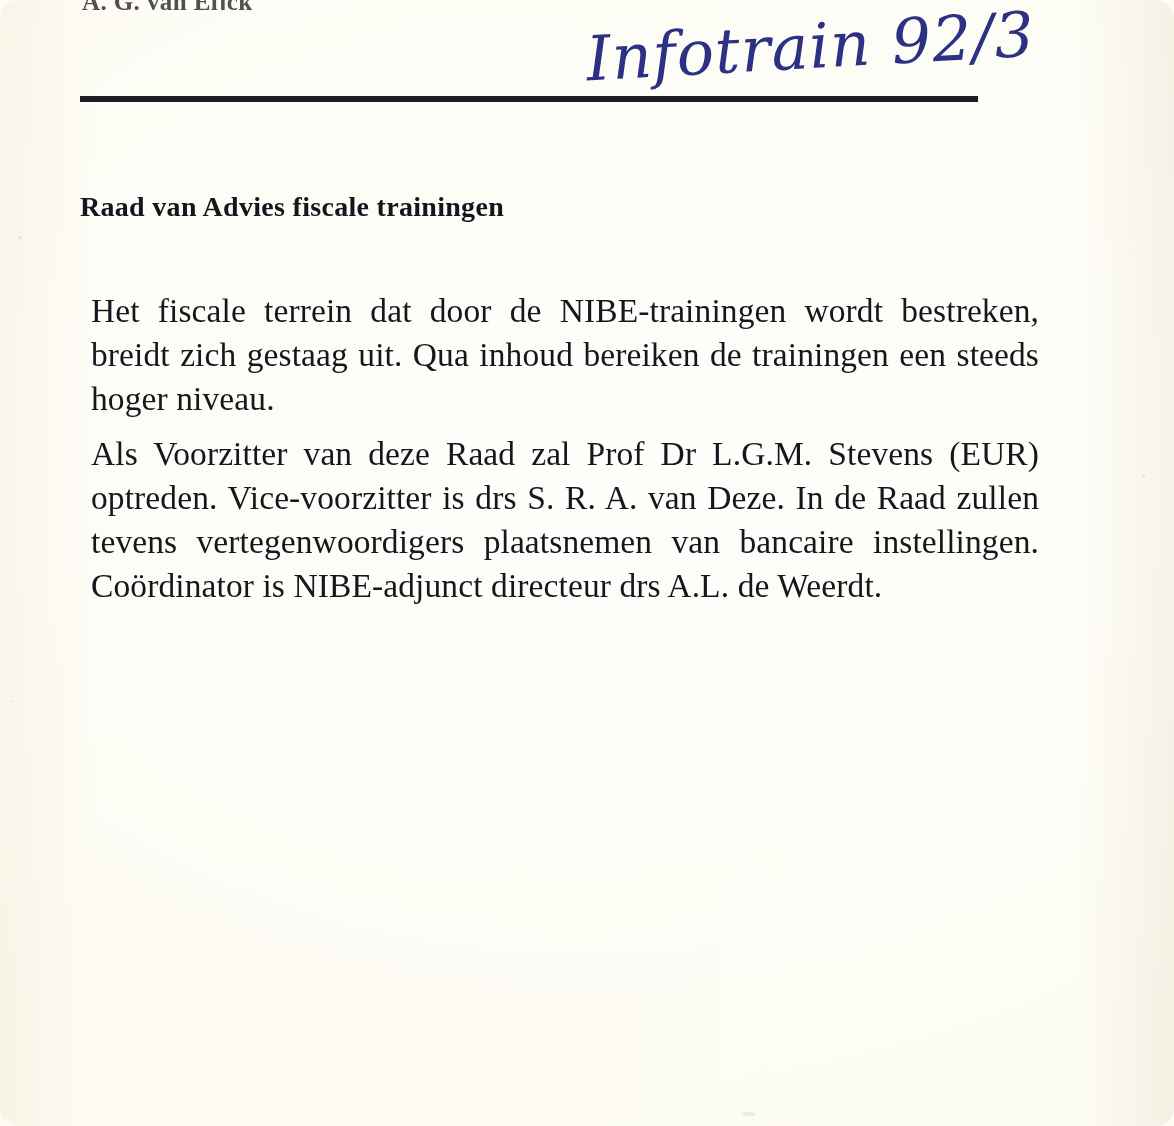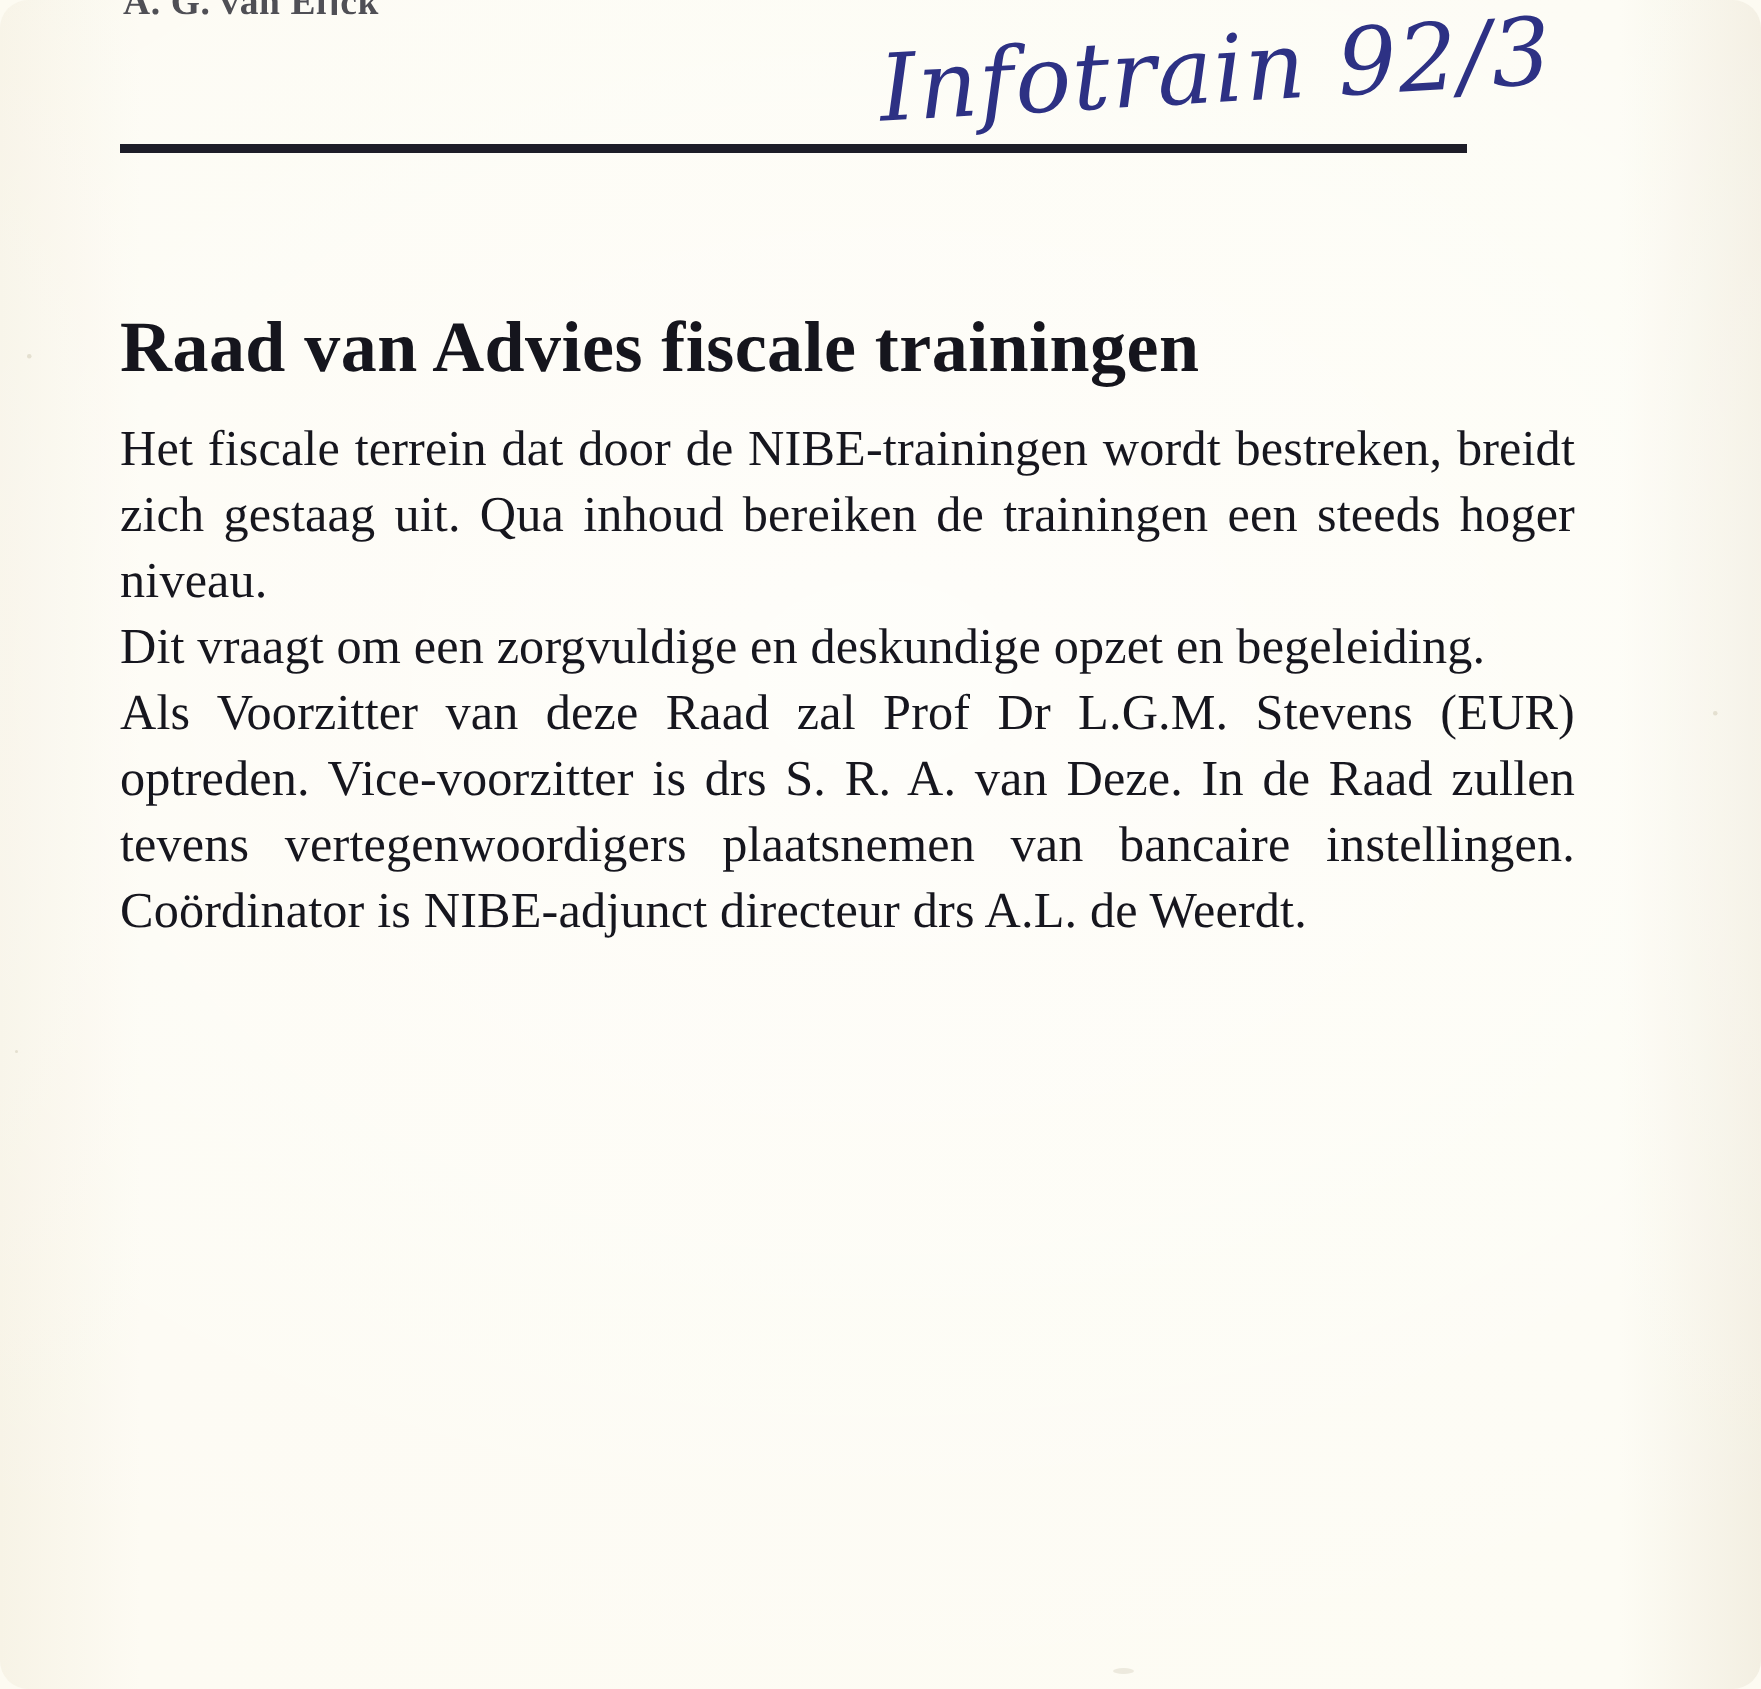--- a/index.html
+++ b/index.html
@@ -64,39 +64,39 @@
     height: 6px;
     background: #1d1d28;
   }
 
   .headline {
     position: absolute;
     left: 80px;
     top: 172px;
     font-family: "Liberation Serif", serif;
     font-weight: bold;
-    font-size: 48px;
+    font-size: 28px;
     letter-spacing: 0.3px;
     color: #15151d;
     white-space: nowrap;
   }
 
   .body-copy {
     position: absolute;
     left: 80px;
     top: 278px;
     width: 970px;
     font-size: 33.5px;
     line-height: 44px;
     text-align: justify;
     color: #16161e;
     letter-spacing: 0.1px;
   }
   .body-copy p {
-    margin: 0;
+    margin: 11px;
     text-indent: 0;
   }
 
   
   .speck {
     position: absolute;
     background: #cfc9b4;
     border-radius: 50%;
     opacity: 0.5;
   }
@@ -113,21 +113,20 @@
   <div class="clipped-header">A. G. van Eijck</div>
 
   <div class="handwriting">Infotrain 92/3</div>
 
   <div class="rule"></div>
 
   <h1 class="headline">Raad van Advies fiscale trainingen</h1>
 
   <div class="body-copy">
     <p>Het fiscale terrein dat door de NIBE-trainingen wordt bestreken, breidt zich gestaag uit. Qua inhoud bereiken de trainingen een steeds hoger niveau.</p>
-    <p>Dit vraagt om een zorgvuldige en deskundige opzet en begeleiding.</p>
     <p>Als Voorzitter van deze Raad zal Prof Dr L.G.M. Stevens (EUR) optreden. Vice-voorzitter is drs S. R. A. van Deze. In de Raad zullen tevens vertegenwoordigers plaatsnemen van bancaire instellingen. Coördinator is NIBE-adjunct directeur drs A.L. de Weerdt.</p>
   </div>
 
   <span class="speck s1"></span>
   <span class="speck s2"></span>
   <span class="speck s3"></span>
   <span class="speck s4"></span>
 </div>
 
 </body></html>

